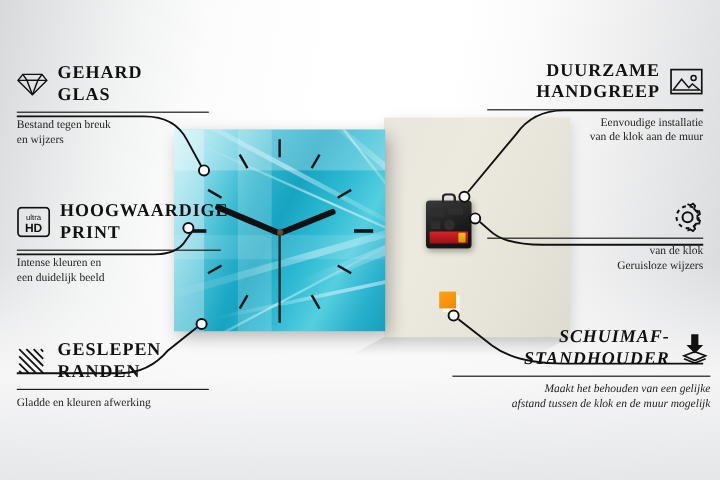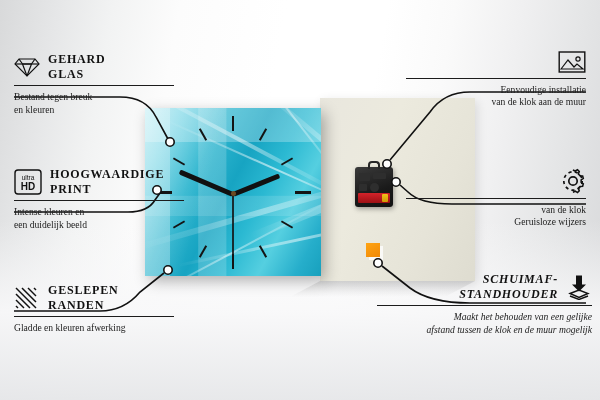--- a/index.html
+++ b/index.html
@@ -95,21 +95,21 @@
   .foam{
     position:absolute; left:366px; top:243px; width:14px; height:14px;
     background:linear-gradient(150deg,#ffa413,#f08806);
     box-shadow:3px 3px 0 rgba(255,255,255,.75);
   }
 
   
   .callout{ position:absolute; }
   .co-head{ display:flex; align-items:center; gap:8px; }
   .co-title{
-    font-size:12px; letter-spacing:.8px; font-weight:bold; color:#111;
+    font-size:15px; letter-spacing:.8px; font-weight:bold; color:#111;
     line-height:1.22; text-transform:uppercase;
   }
   .rule{ height:1px; background:#1c1c1c; margin:4px 0 5px 0; }
   .co-desc{ font-size:9.6px; color:#222; line-height:1.28; }
   .left .co-head{ justify-content:flex-start; }
   .left .co-desc{ text-align:left; }
   .right .co-head{ justify-content:flex-end; }
   .right .co-title{ text-align:right; }
   .right .co-desc{ text-align:right; }
 
@@ -205,21 +205,21 @@
         </g>
       </svg>
       <div class="co-title">
         <div>GEHARD</div>
         <div>GLAS</div>
       </div>
     </div>
     <div class="rule"></div>
     <div class="co-desc">
       <div>Bestand tegen breuk</div>
-      <div>en kleuren</div>
+      <div>en wijzers</div>
     </div>
   </div>
 
   <div class="callout left" style="left:14px;top:167px;width:170px;">
     <div class="co-head">
       <svg class="ico" width="28" height="26" viewBox="0 0 28 26">
         <rect x="1" y="1" width="26" height="24" rx="3" fill="none" stroke="#111" stroke-width="1.4"></rect>
         <text x="14" y="11" text-anchor="middle" font-family="Liberation Sans, sans-serif" font-size="6.5" fill="#111">ultra</text>
         <text x="14" y="21" text-anchor="middle" font-family="Liberation Sans, sans-serif" font-size="10" font-weight="bold" fill="#111">HD</text>
       </svg>
@@ -254,20 +254,24 @@
       </div>
     </div>
     <div class="rule"></div>
     <div class="co-desc">
       <div>Gladde en kleuren afwerking</div>
     </div>
   </div>
 
   <div class="callout right" style="right:14px;top:50px;width:180px;">
     <div class="co-head">
+      <div class="co-title">
+        <div>DUURZAME</div>
+        <div>HANDGREEP</div>
+      </div>
       <svg class="ico" width="28" height="24" viewBox="0 0 28 24">
         <rect x="1.2" y="2" width="25.6" height="20" fill="none" stroke="#111" stroke-width="1.4"></rect>
         <circle cx="20" cy="9" r="2.1" fill="none" stroke="#111" stroke-width="1.2"></circle>
         <path d="M3,19 L10,10 L16,17 L19,14 L25,19 Z" fill="none" stroke="#111" stroke-width="1.2"></path>
       </svg>
     </div>
     <div class="rule"></div>
     <div class="co-desc">
       <div>Eenvoudige installatie</div>
       <div>van de klok aan de muur</div>

